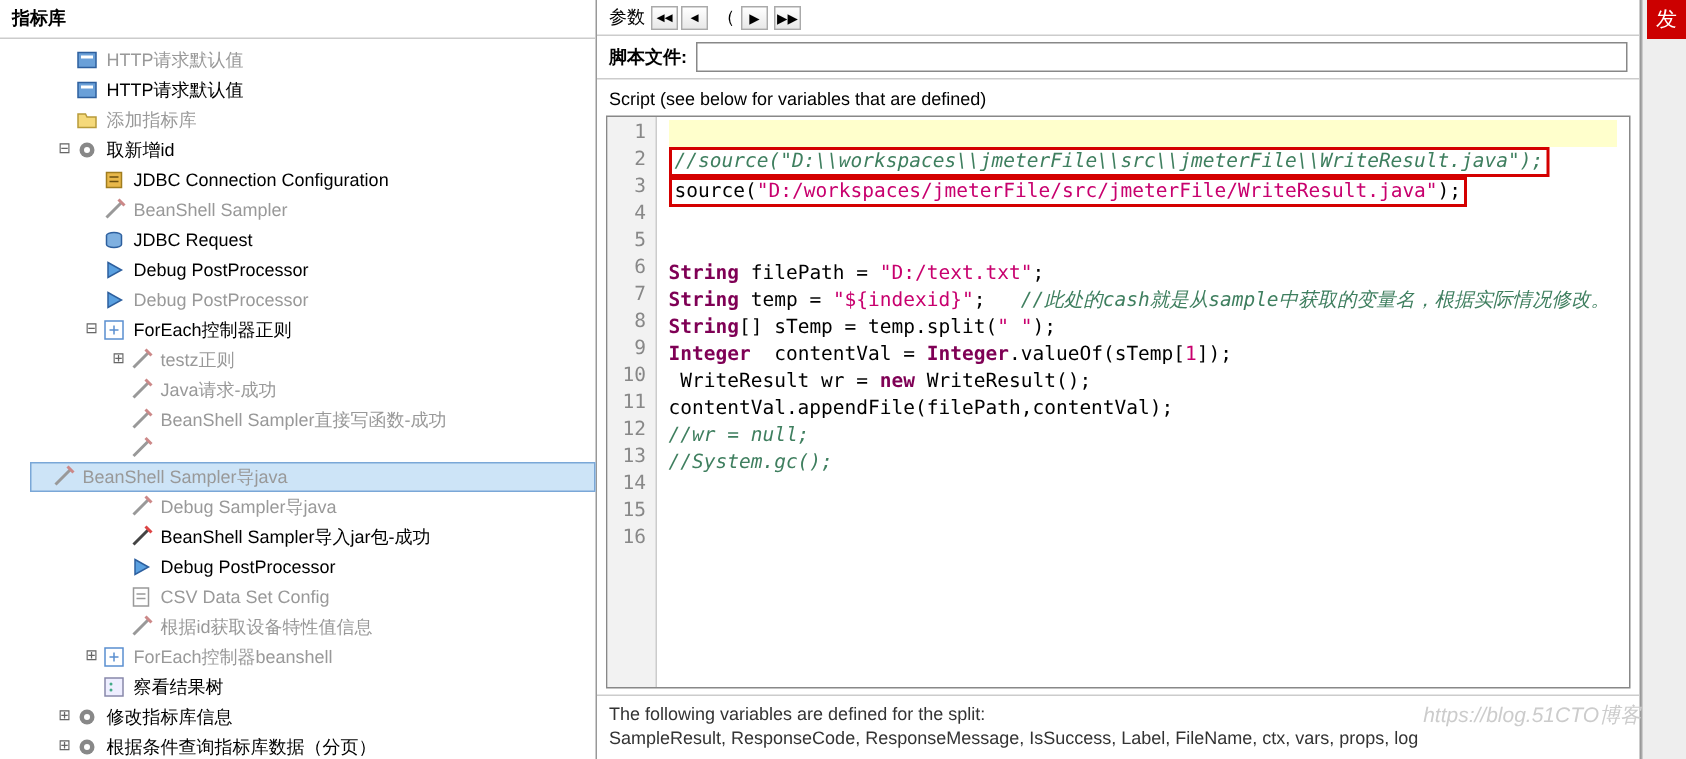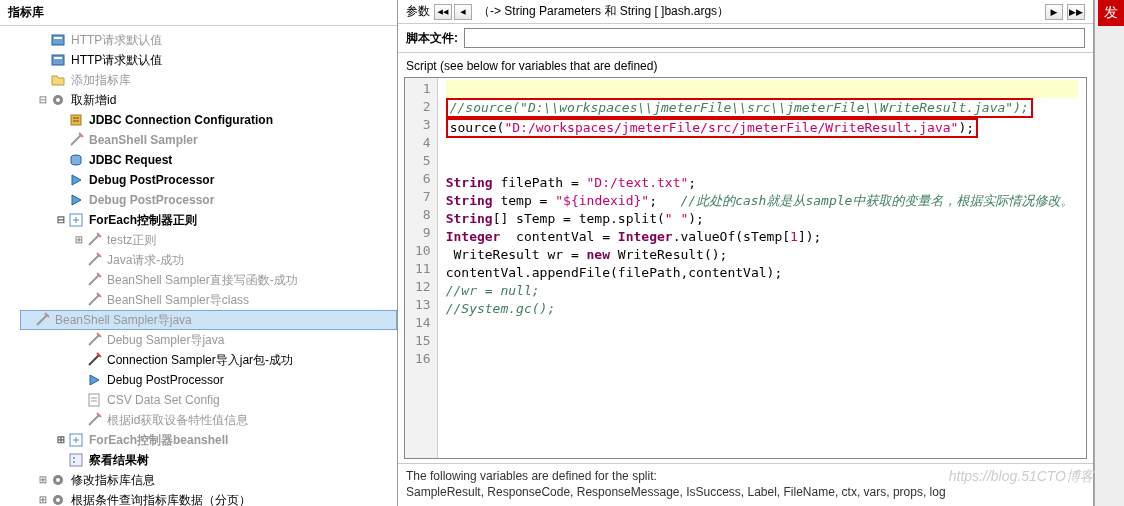--- a/index.html
+++ b/index.html
@@ -9,21 +9,21 @@
 .left-header { border-bottom: 1px solid #ccc; padding: 4px 8px; display: flex; align-items: center; }
 .left-header-label { font-weight: bold; }
 .tree { overflow: auto; flex: 1; padding: 4px 0 8px 20px; }
 .tree-node { display: flex; align-items: center; padding: 1px 2px; white-space: nowrap; cursor: pointer; font-size: 12px; line-height: 18px; }
 .tree-node.selected { background: #cde4f7; border: 1px solid #7aa7d7; padding: 0 1px; }
 .tree-node.disabled span.lbl { color: #999; }
 .tree-node span.lbl { margin-left: 3px; }
 .toggle { width: 10px; height: 10px; display: inline-flex; align-items: center; justify-content: center; margin-right: 2px; color: #666; font-size: 10px; }
 .icon { width: 16px; height: 16px; display: inline-flex; align-items: center; justify-content: center; margin-right: 2px; }
 .indent-1 { padding-left: 18px; }
-.indent-2 { padding-left: 36px; font-weight: bold; }
+.indent-2 { padding-left: 36px; }
 .indent-3 { padding-left: 54px; }
 
 .right-panel { flex: 1; display: flex; flex-direction: column; border-right: 1px solid #999; }
 .params-row { display: flex; align-items: center; padding: 3px 8px; border-bottom: 1px solid #ccc; }
 .params-label { margin-right: 4px; }
 .params-nav { display: flex; gap: 2px; margin-right: 6px; }
 .nav-btn { width: 18px; height: 16px; border: 1px solid #aaa; background: linear-gradient(#fff,#e8e8e8); font-size: 7px; display: inline-flex; align-items: center; justify-content: center; cursor: pointer; }
 .params-path { flex: 1; font-size: 12px; }
 .end-btn { width: 18px; height: 16px; border: 1px solid #aaa; background: linear-gradient(#fff,#e8e8e8); margin-left: 4px; cursor: pointer; display:inline-flex;align-items:center;justify-content:center;font-size:9px;}
 
@@ -194,21 +194,20 @@
           <span class="lbl">BeanShell Sampler直接写函数-成功</span>
         </div>
         <div class="tree-node indent-3 disabled">
           <span class="toggle"></span>
           <span class="icon">
             <svg width="16" height="16">
               <path d="M3 13 L13 3" stroke="#999" stroke-width="2"></path>
               <path d="M11 1 L15 5" stroke="#c88" stroke-width="2"></path>
             </svg>
           </span>
-          <span class="lbl">BeanShell Sampler导class</span>
         </div>
         <div class="tree-node indent-3 disabled selected">
           <span class="toggle"></span>
           <span class="icon">
             <svg width="16" height="16">
               <path d="M3 13 L13 3" stroke="#999" stroke-width="2"></path>
               <path d="M11 1 L15 5" stroke="#c88" stroke-width="2"></path>
             </svg>
           </span>
           <span class="lbl">BeanShell Sampler导java</span>
@@ -224,21 +223,21 @@
           <span class="lbl">Debug Sampler导java</span>
         </div>
         <div class="tree-node indent-3">
           <span class="toggle"></span>
           <span class="icon">
             <svg width="16" height="16">
               <path d="M3 13 L13 3" stroke="#444" stroke-width="2"></path>
               <path d="M11 1 L15 5" stroke="#d44" stroke-width="2"></path>
             </svg>
           </span>
-          <span class="lbl">Connection Sampler导入jar包-成功</span>
+          <span class="lbl">BeanShell Sampler导入jar包-成功</span>
         </div>
         <div class="tree-node indent-3">
           <span class="toggle"></span>
           <span class="icon">
             <svg width="16" height="16">
               <polygon points="4,3 13,8 4,13" fill="#5aa0e0" stroke="#2d5f9e"></polygon>
             </svg>
           </span>
           <span class="lbl">Debug PostProcessor</span>
         </div>
@@ -308,21 +307,20 @@
   </div>
 
   <div class="right-panel">
     <div class="params-row">
       <span class="params-label">参数</span>
       <span class="params-nav">
         <span class="nav-btn">◀◀</span>
         <span class="nav-btn">◀</span>
       </span>
       <span>（</span>
-      <span class="params-path">-&gt; String Parameters 和 String [ ]bash.args）</span>
       <span class="end-btn">▶</span>
       <span class="end-btn">▶▶</span>
     </div>
 
     <div class="script-file-row">
       <span class="script-file-label">脚本文件:</span>
       <input class="script-file-input" value="" style="">
     </div>
 
     <div class="script-label">Script (see below for variables that are defined)</div>

